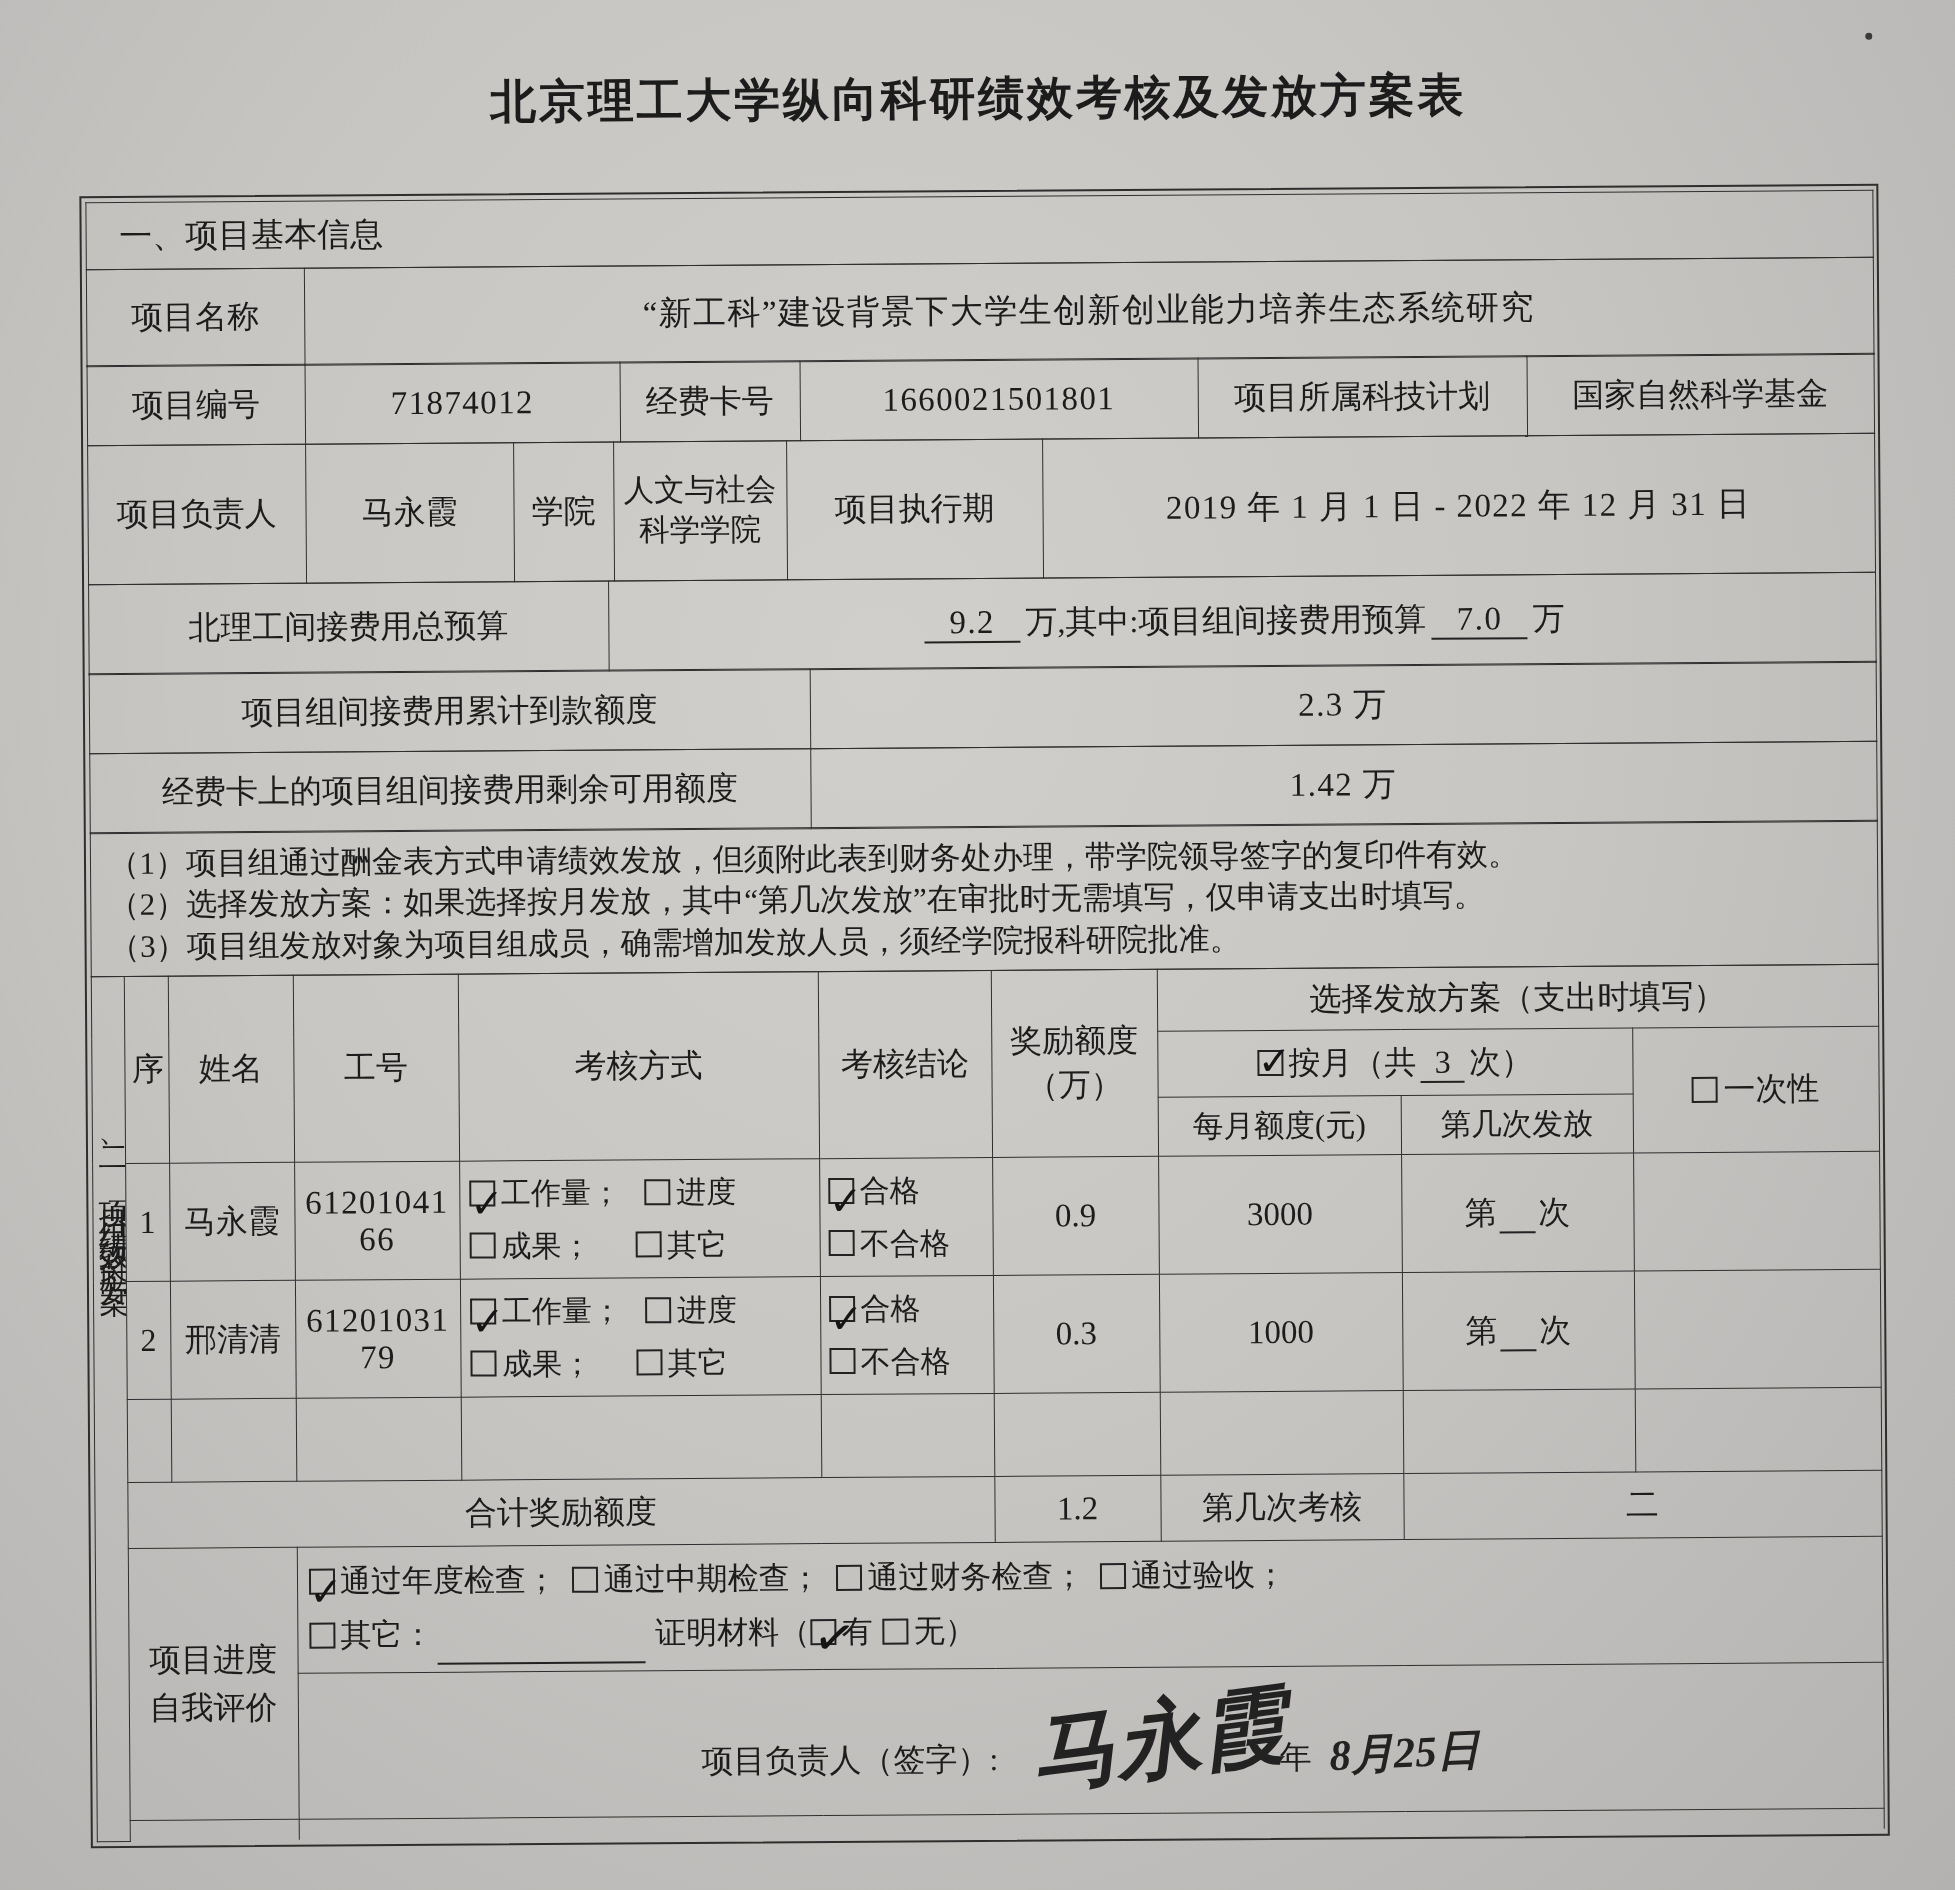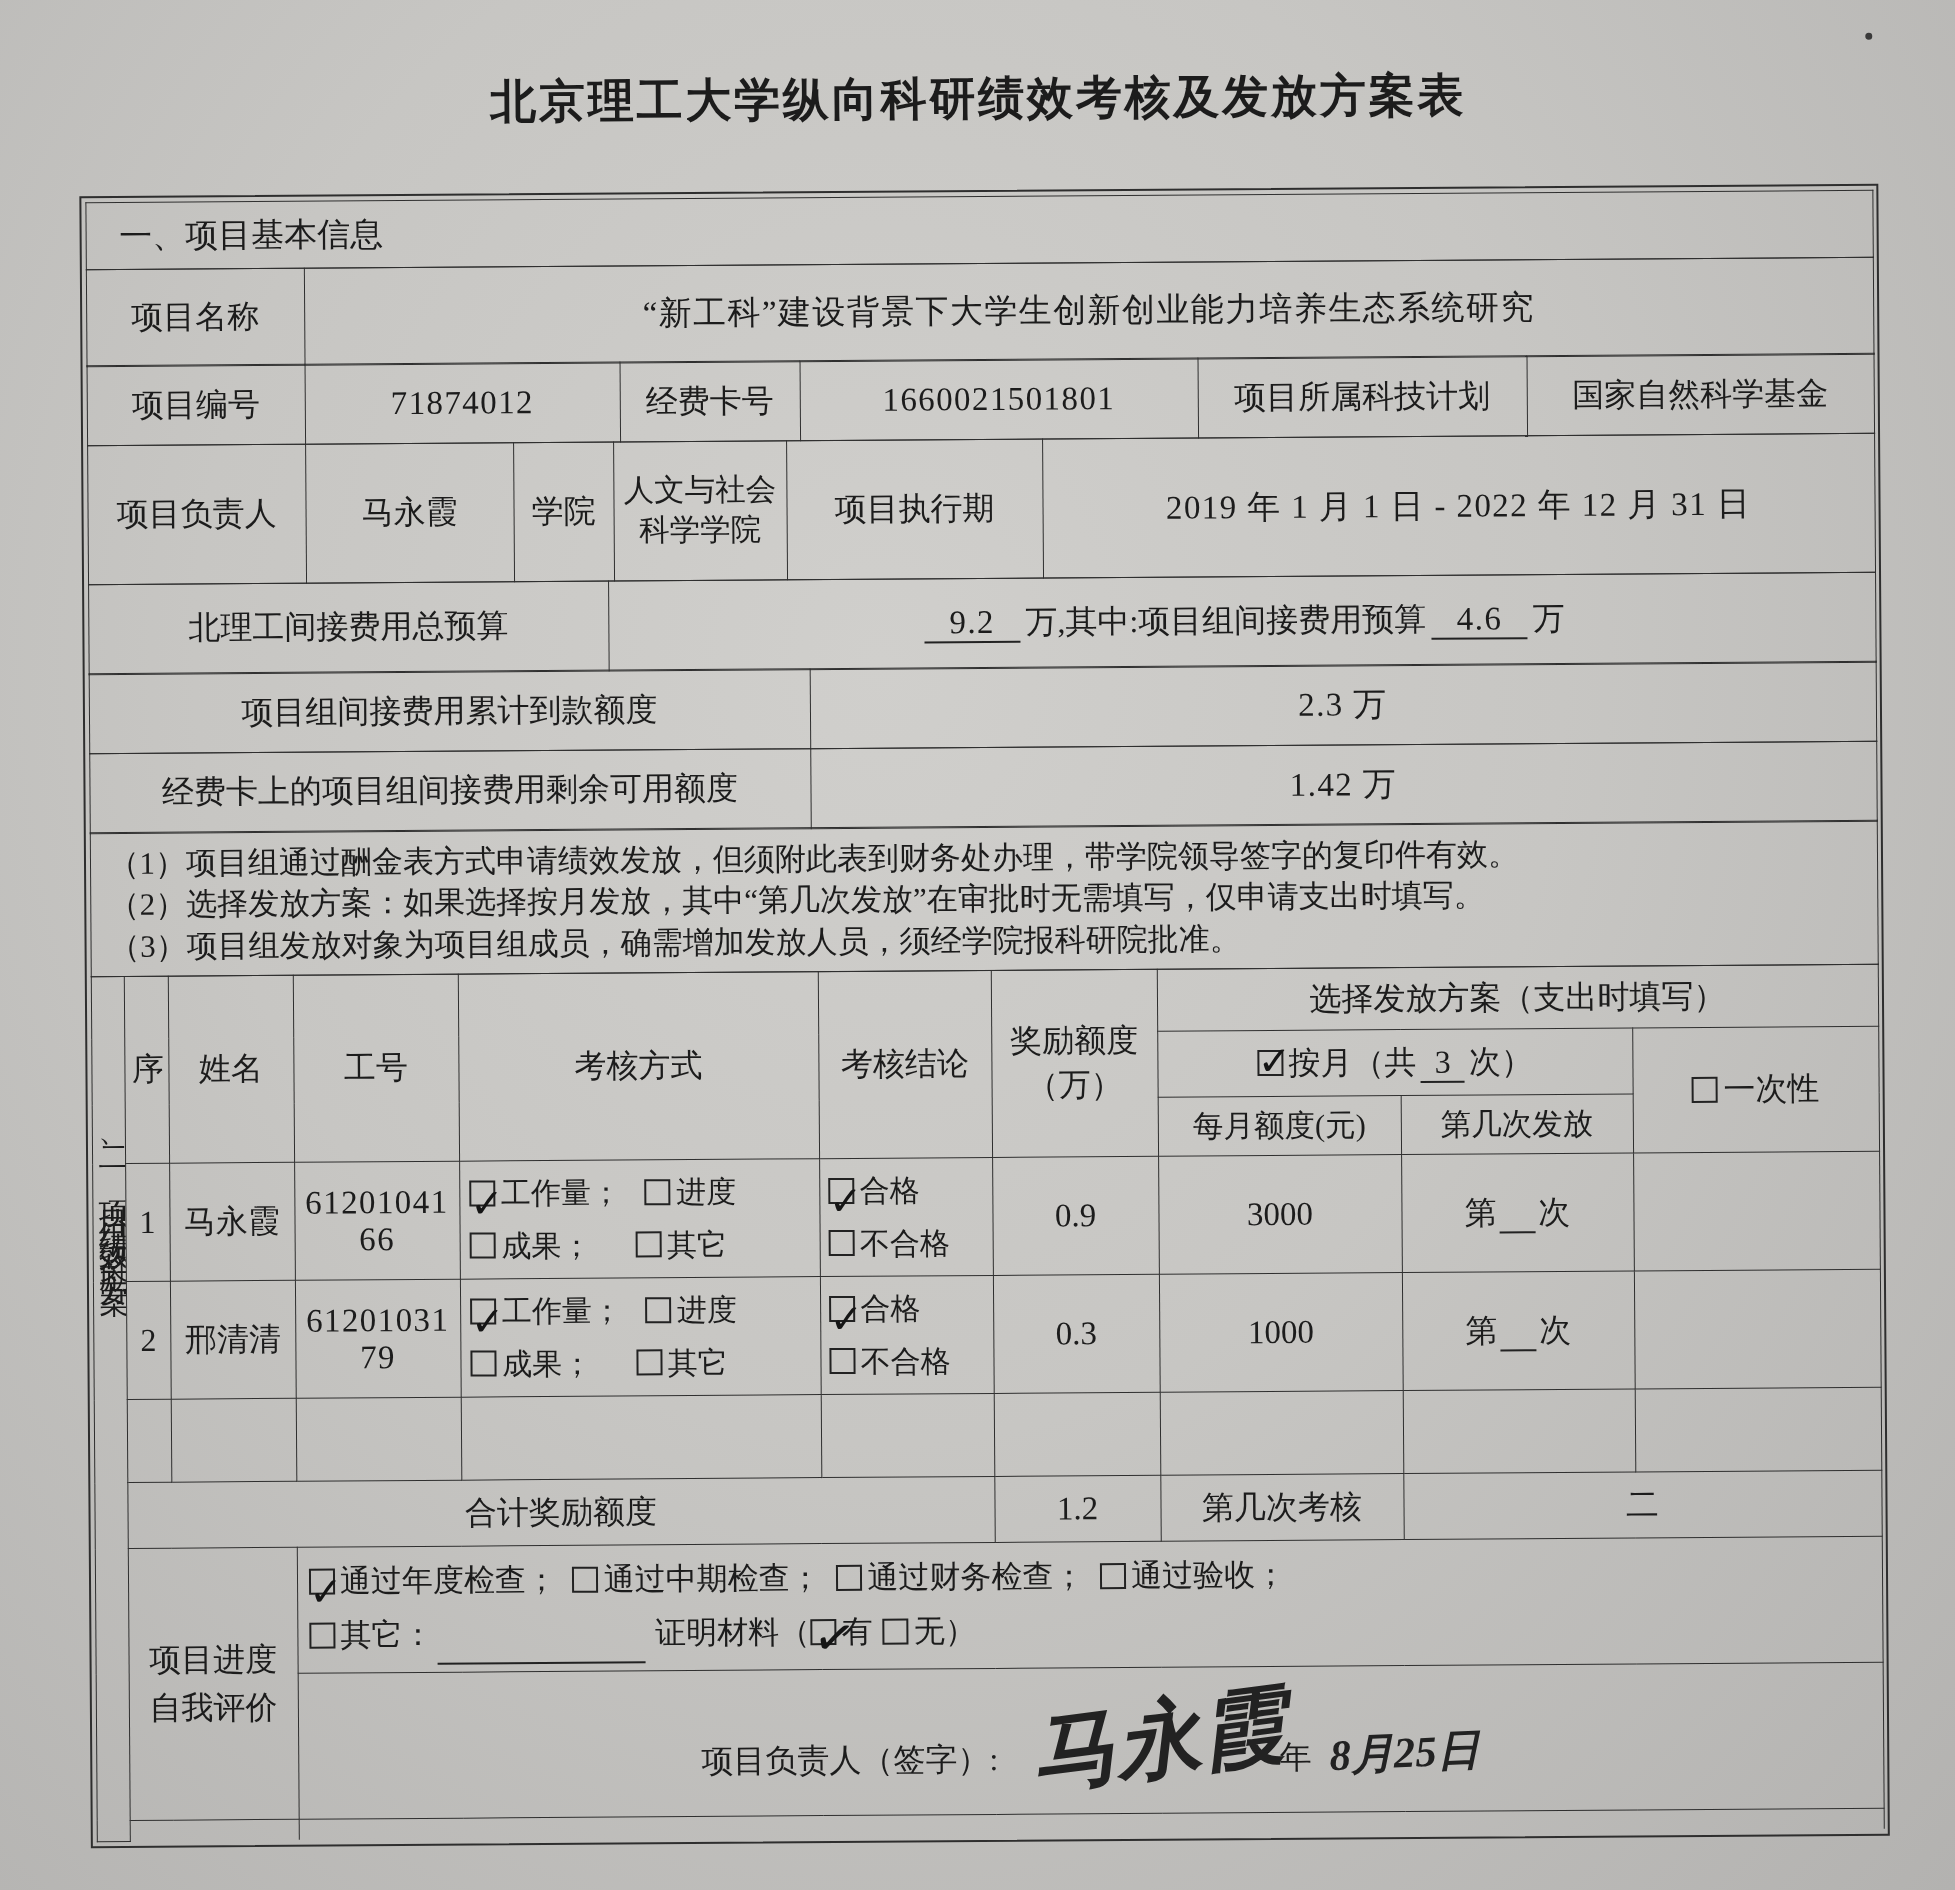--- a/index.html
+++ b/index.html
@@ -152,21 +152,21 @@
 
     <table>
       <colgroup>
           <col style="width:520px">
           <col>
         </colgroup>
       <tbody>
           <tr class="h130">
         <td>北理工间接费用总预算</td>
         <td>
-          <span class="ul val">9.2</span><span>万,其中:项目组间接费用预算</span><span class="ul val">4.6</span><span>万</span>
+          <span class="ul val">9.2</span><span>万,其中:项目组间接费用预算</span><span class="ul val">7.0</span><span>万</span>
         </td>
       </tr>
     </tbody>
       </table>
 
     <table>
       <colgroup>
           <col style="width:721px">
           <col>
         </colgroup>

